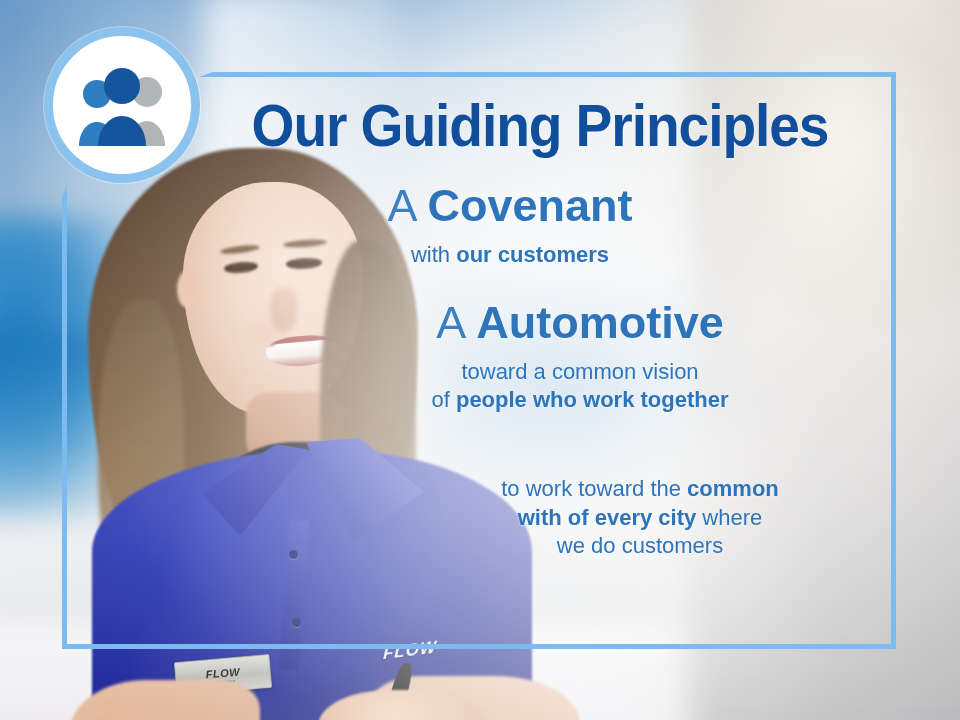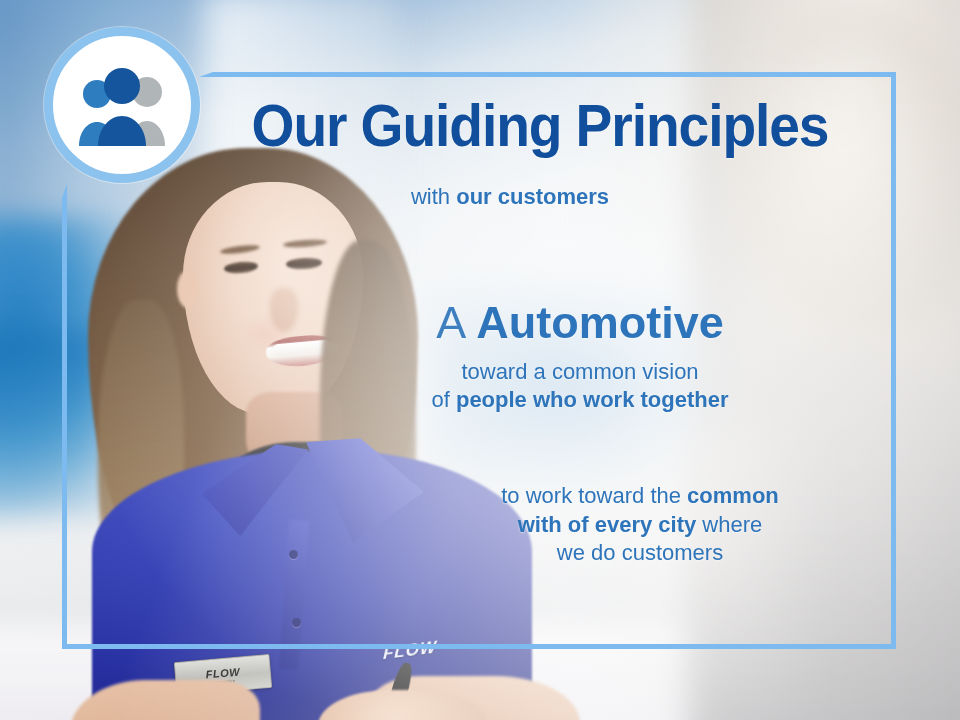--- a/index.html
+++ b/index.html
@@ -340,27 +340,27 @@
   }
   .p-head .art{ font-weight:400; color:#3d7fbf; }
   .p-head .word{ font-weight:700; }
   .p-sub{
     font-size:22px; line-height:1.3; color:#2d74ba; font-weight:400;
     text-shadow:0 1px 2px rgba(255,255,255,.5);
   }
   .p-sub b{ font-weight:700; }
 
   .principle-1{ left:300px; top:183px; width:420px; text-align:center; }
-  .principle-1 .p-sub{ }
+  .principle-1 .p-sub{ margin-top:12px; }
 
   .principle-2{ left:340px; top:300px; width:480px; text-align:center; }
   .principle-2 .p-sub{ margin-top:12px; }
 
   .principle-3{ left:400px; top:462px; width:480px; text-align:center; }
-  .principle-3 .p-sub{ margin-top:20px; }
+  .principle-3 .p-sub{ margin-top:13px; }
 </style>
 </head>
 <body>
 
 <div class="stage">
 
   <div class="photo">
     <div class="bg-base"></div>
     <div class="bg-window"></div>
     <div class="bg-window2"></div>
@@ -434,20 +434,24 @@
         <path d="M30 78c0-17 11-30 24-30s24 13 24 30z" fill="#14559e"></path>
       </svg>
     </span>
   </div>
 
   <div class="content">
 
     <div class="title">Our Guiding Principles</div>
 
     <div class="principle principle-1">
+      <div class="p-head">
+        <span class="art">A</span>
+        <span class="word">Covenant</span>
+      </div>
       <div class="p-sub">
         <div>
           <span>with </span><b>our customers</b>
         </div>
       </div>
     </div>
 
     <div class="principle principle-2">
       <div class="p-head">
         <span class="art">A</span>

